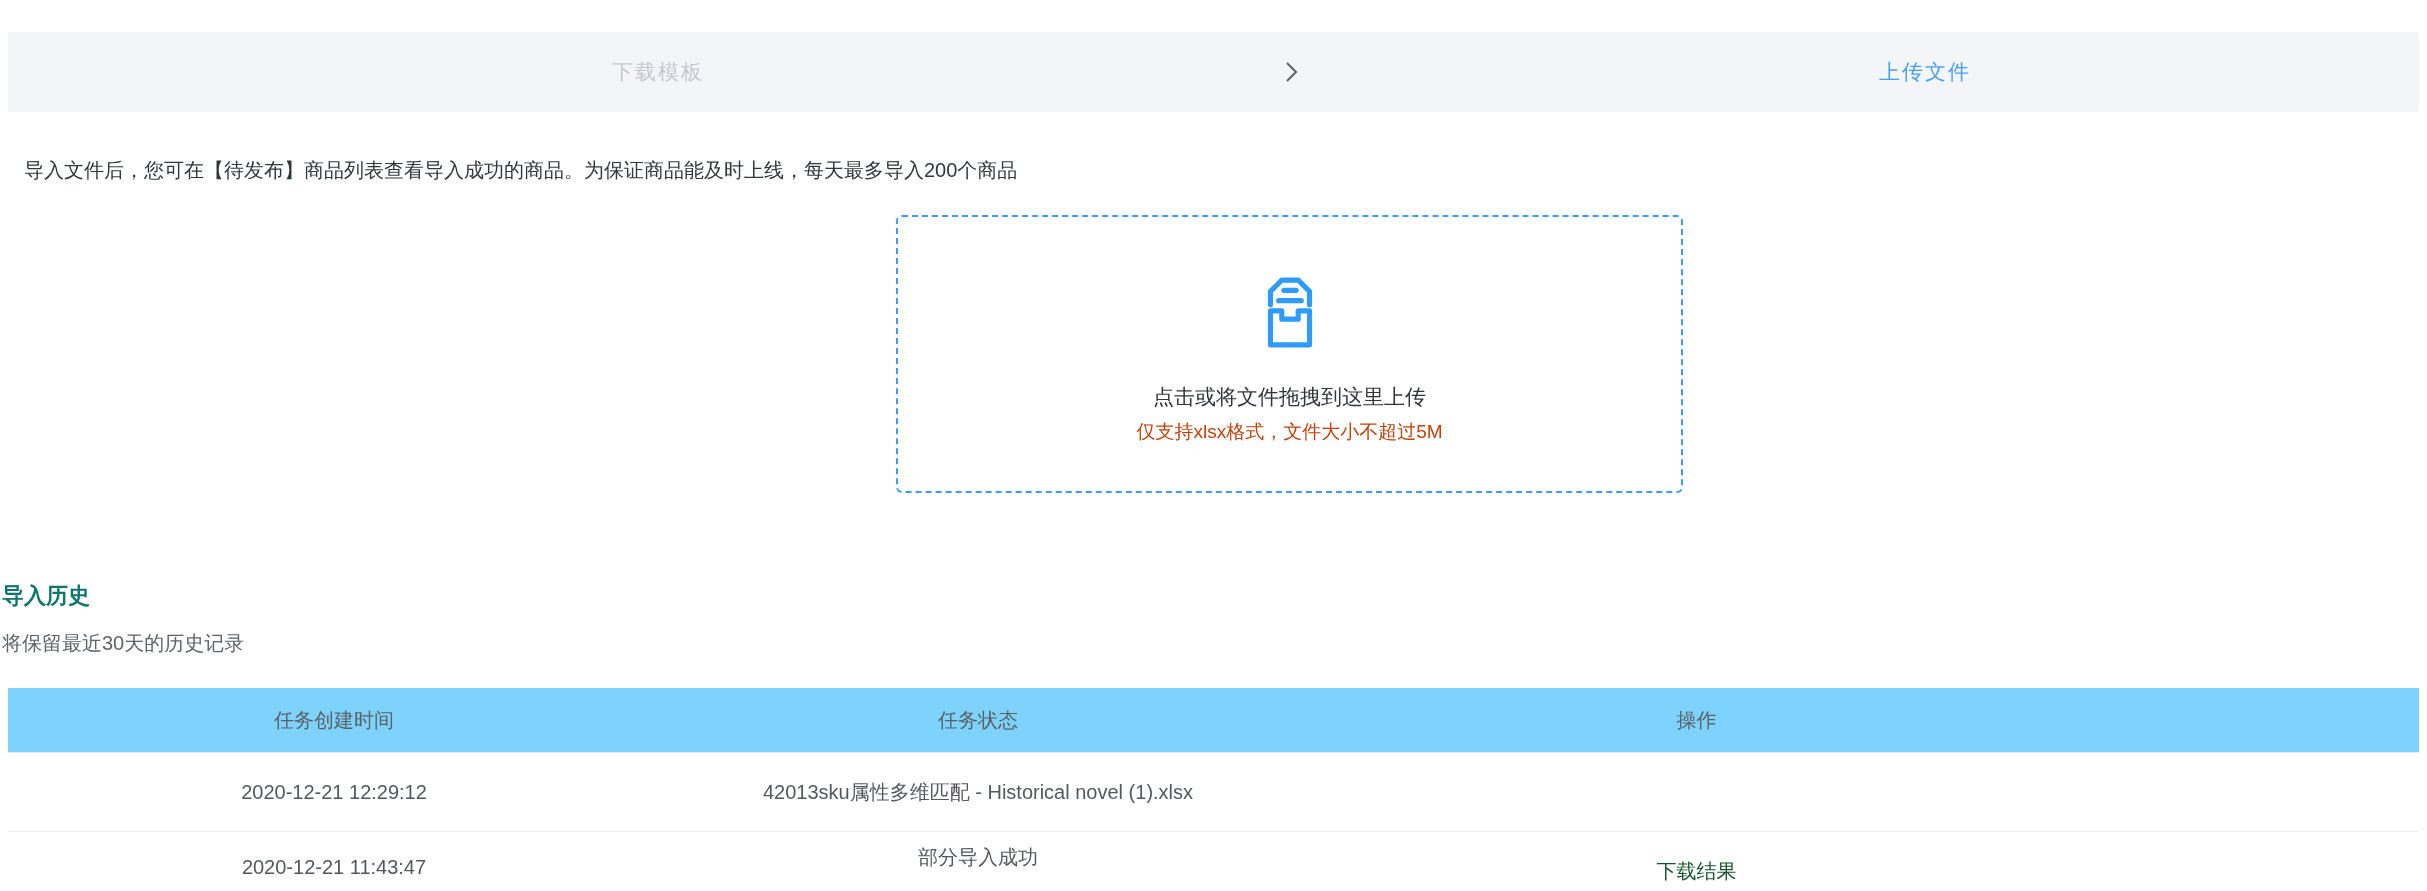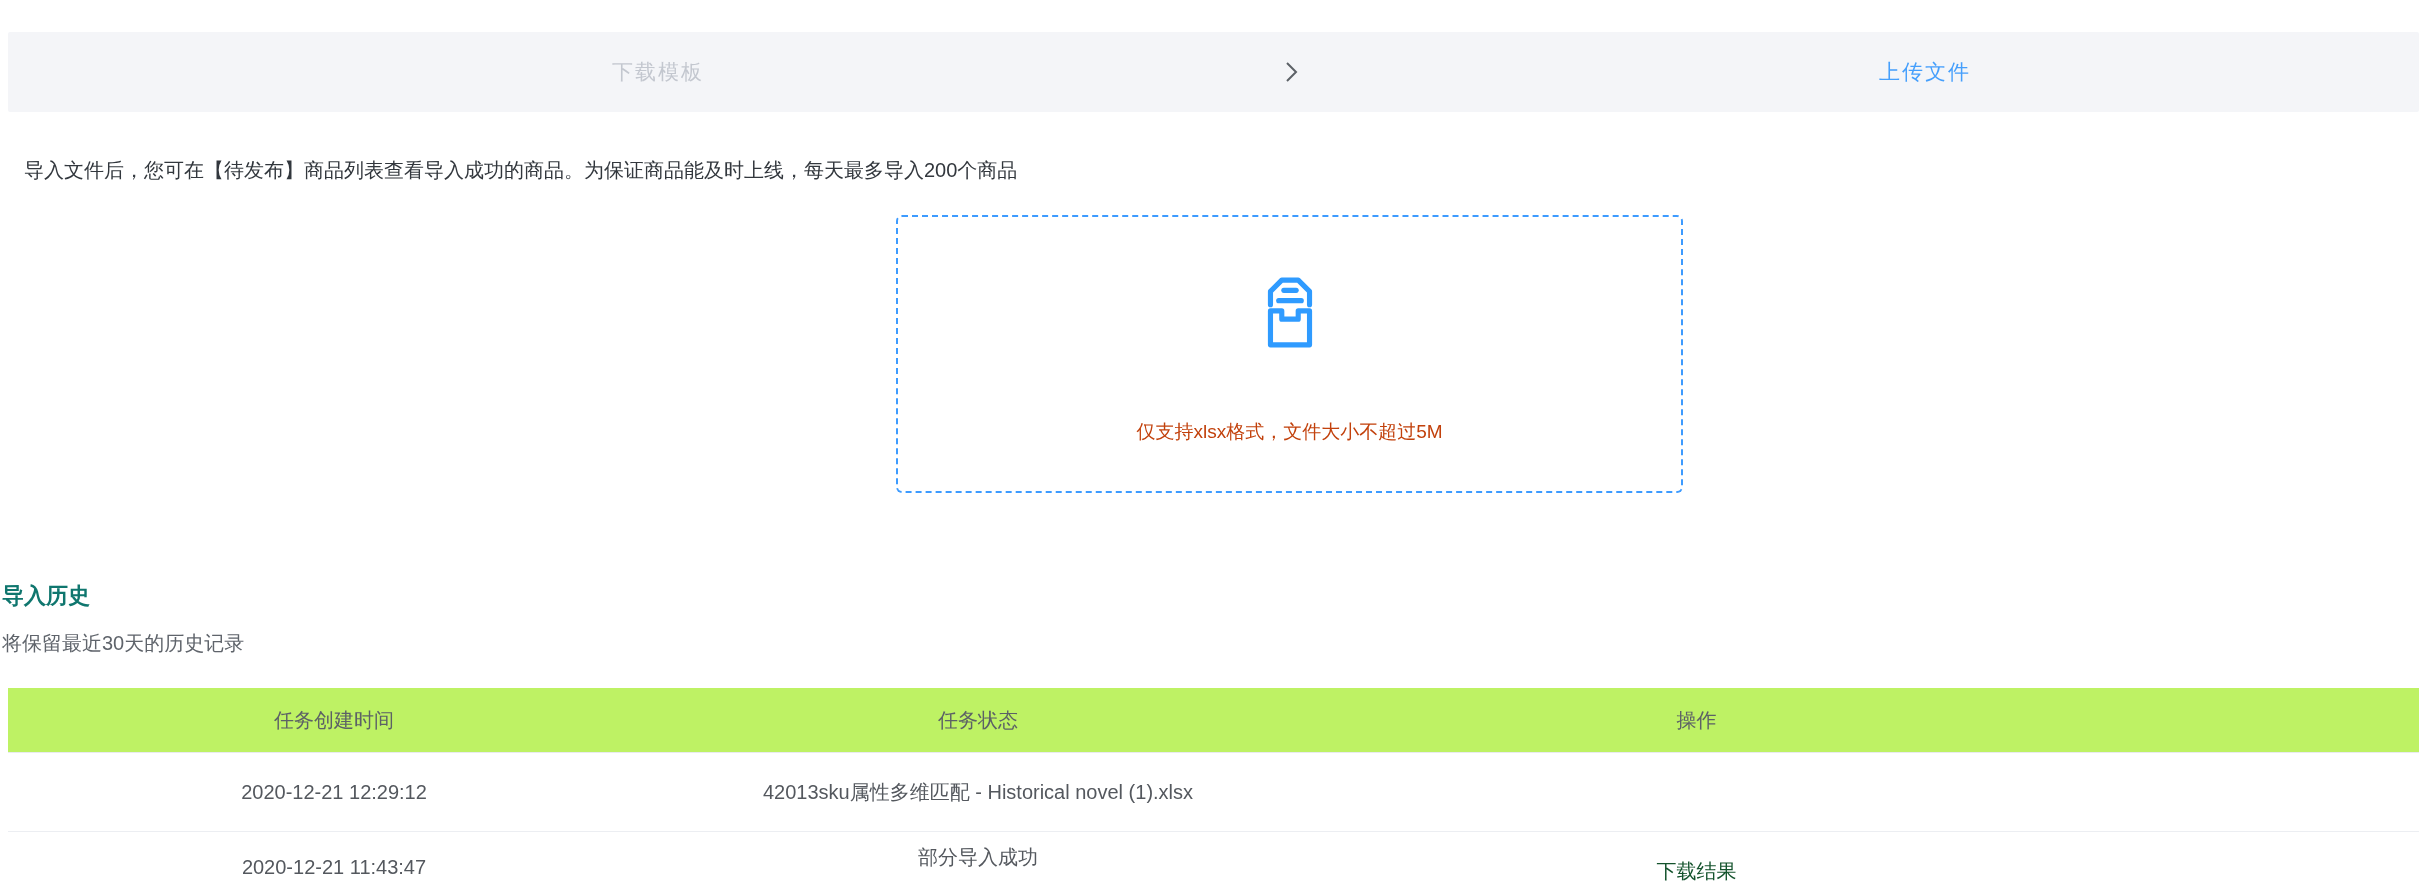--- a/index.html
+++ b/index.html
@@ -58,21 +58,21 @@
   .itable{position:absolute;left:8px;top:688px;width:2411px;}
   .trow{
     display:grid;grid-template-columns:652px 636px 644px 479px;
     width:2411px;box-sizing:border-box;
   }
   .trow .cell{
     display:flex;justify-content:center;align-items:center;
     font-size:20px;white-space:nowrap;box-sizing:border-box;
   }
   .trow .cell.c4{padding-left:157px;}
-  .thead{height:65px;background:#bef264;border-bottom:1px solid #e9ebef;}
+  .thead{height:65px;background:#7dd3fc;border-bottom:1px solid #e9ebef;}
   .thead .cell{color:#5c6166;}
   .brow{background:#ffffff;color:#54585e;}
   .brow.r1{height:79px;border-bottom:1px solid #eceef2;}
   .brow.r2{height:59px;}
   .brow.r2 .cell{align-items:flex-start;line-height:26px;}
   .brow.r2 .cell.c1,.brow.r2 .cell.c2{padding-top:22px;}
   .brow.r2 .cell.c3{padding-top:12px;}
   .brow.r2 .cell.c4{padding-top:26px;}
   .link{color:#14532d;cursor:pointer;}
 </style>
@@ -95,20 +95,21 @@
   <span class="box-icon">
     <svg width="58" height="74" viewBox="0 0 56 72">
       <g fill="none" stroke="#2f9bff" stroke-width="5" stroke-linejoin="round" stroke-linecap="round">
         <path d="M9 27 V14 L20 3 H36 L47 14 V27"></path>
         <path d="M22 13 H34"></path>
         <path d="M17 23 H39"></path>
         <path d="M20 33 V41 H36 V33 H47 V66 H9 V33 H20"></path>
       </g>
     </svg>
   </span>
+  <p class="dz-line1">点击或将文件拖拽到这里上传</p>
   <p class="dz-line2">仅支持xlsx格式，文件大小不超过5M</p>
 </div>
 
 <h2 class="history-title">导入历史</h2>
 <p class="history-sub">将保留最近30天的历史记录</p>
 
 <div class="itable">
   <div class="trow thead">
     <div class="cell c1">任务创建时间</div>
     <div class="cell c3">任务状态</div>

